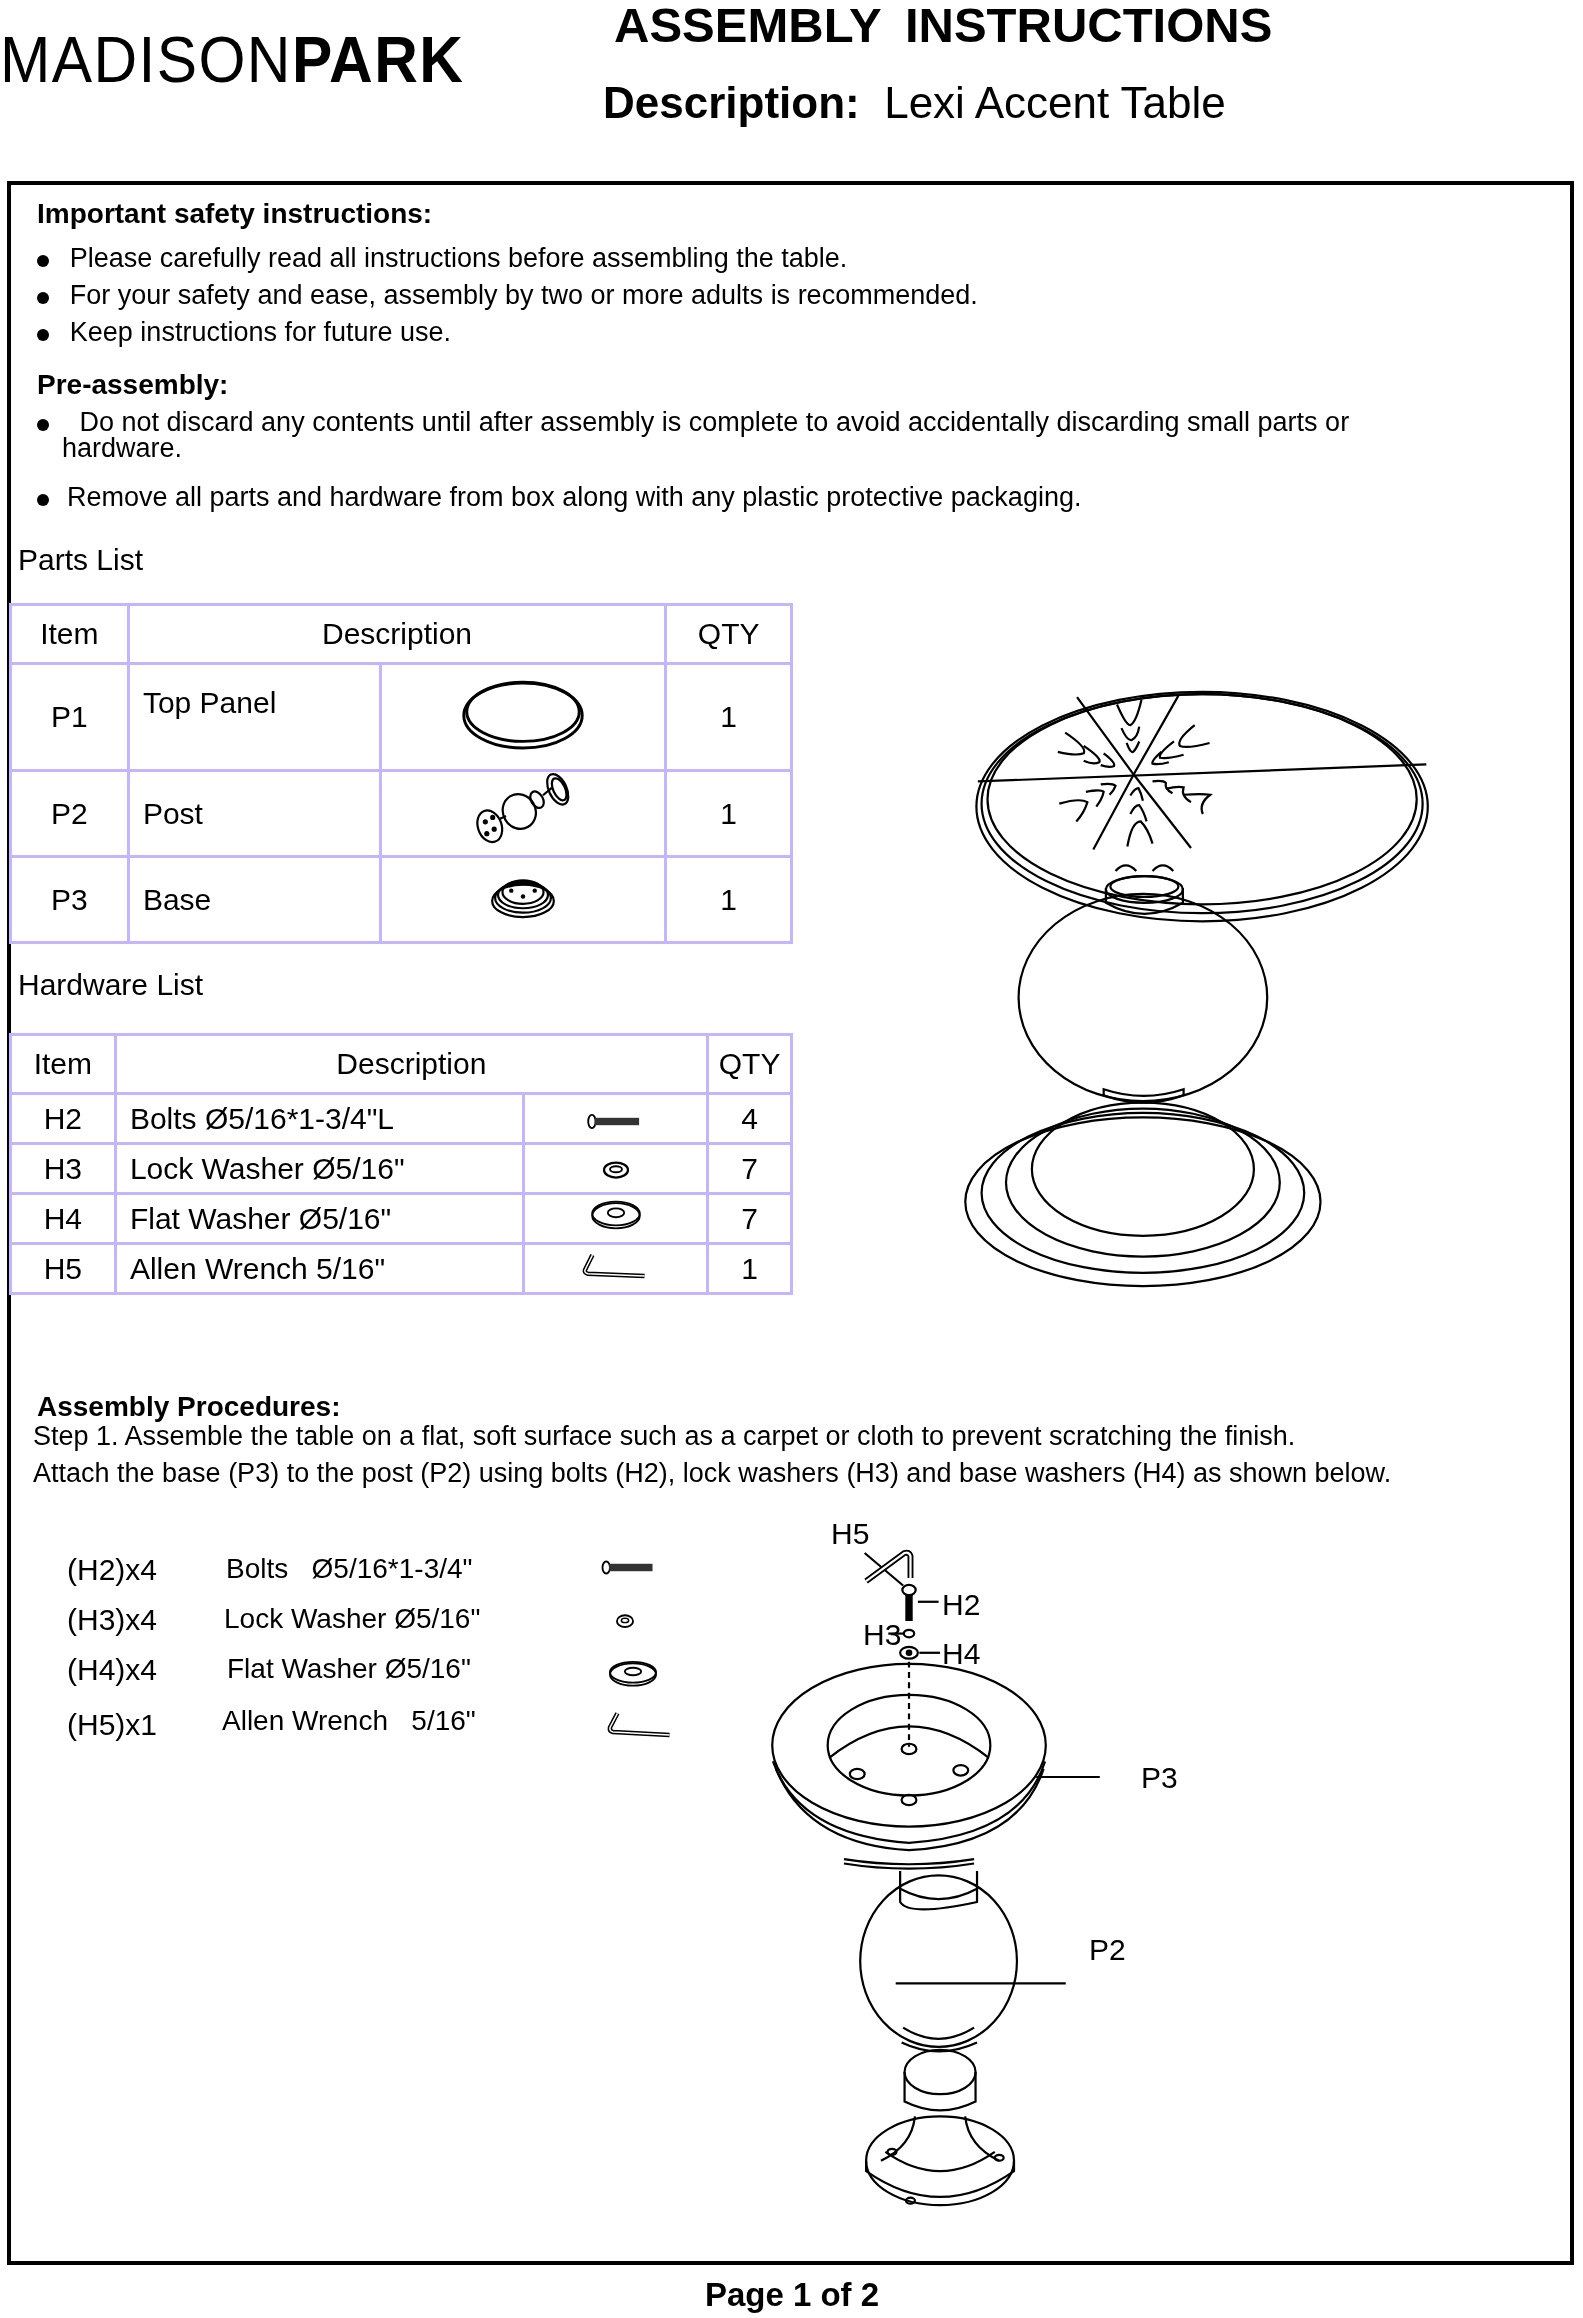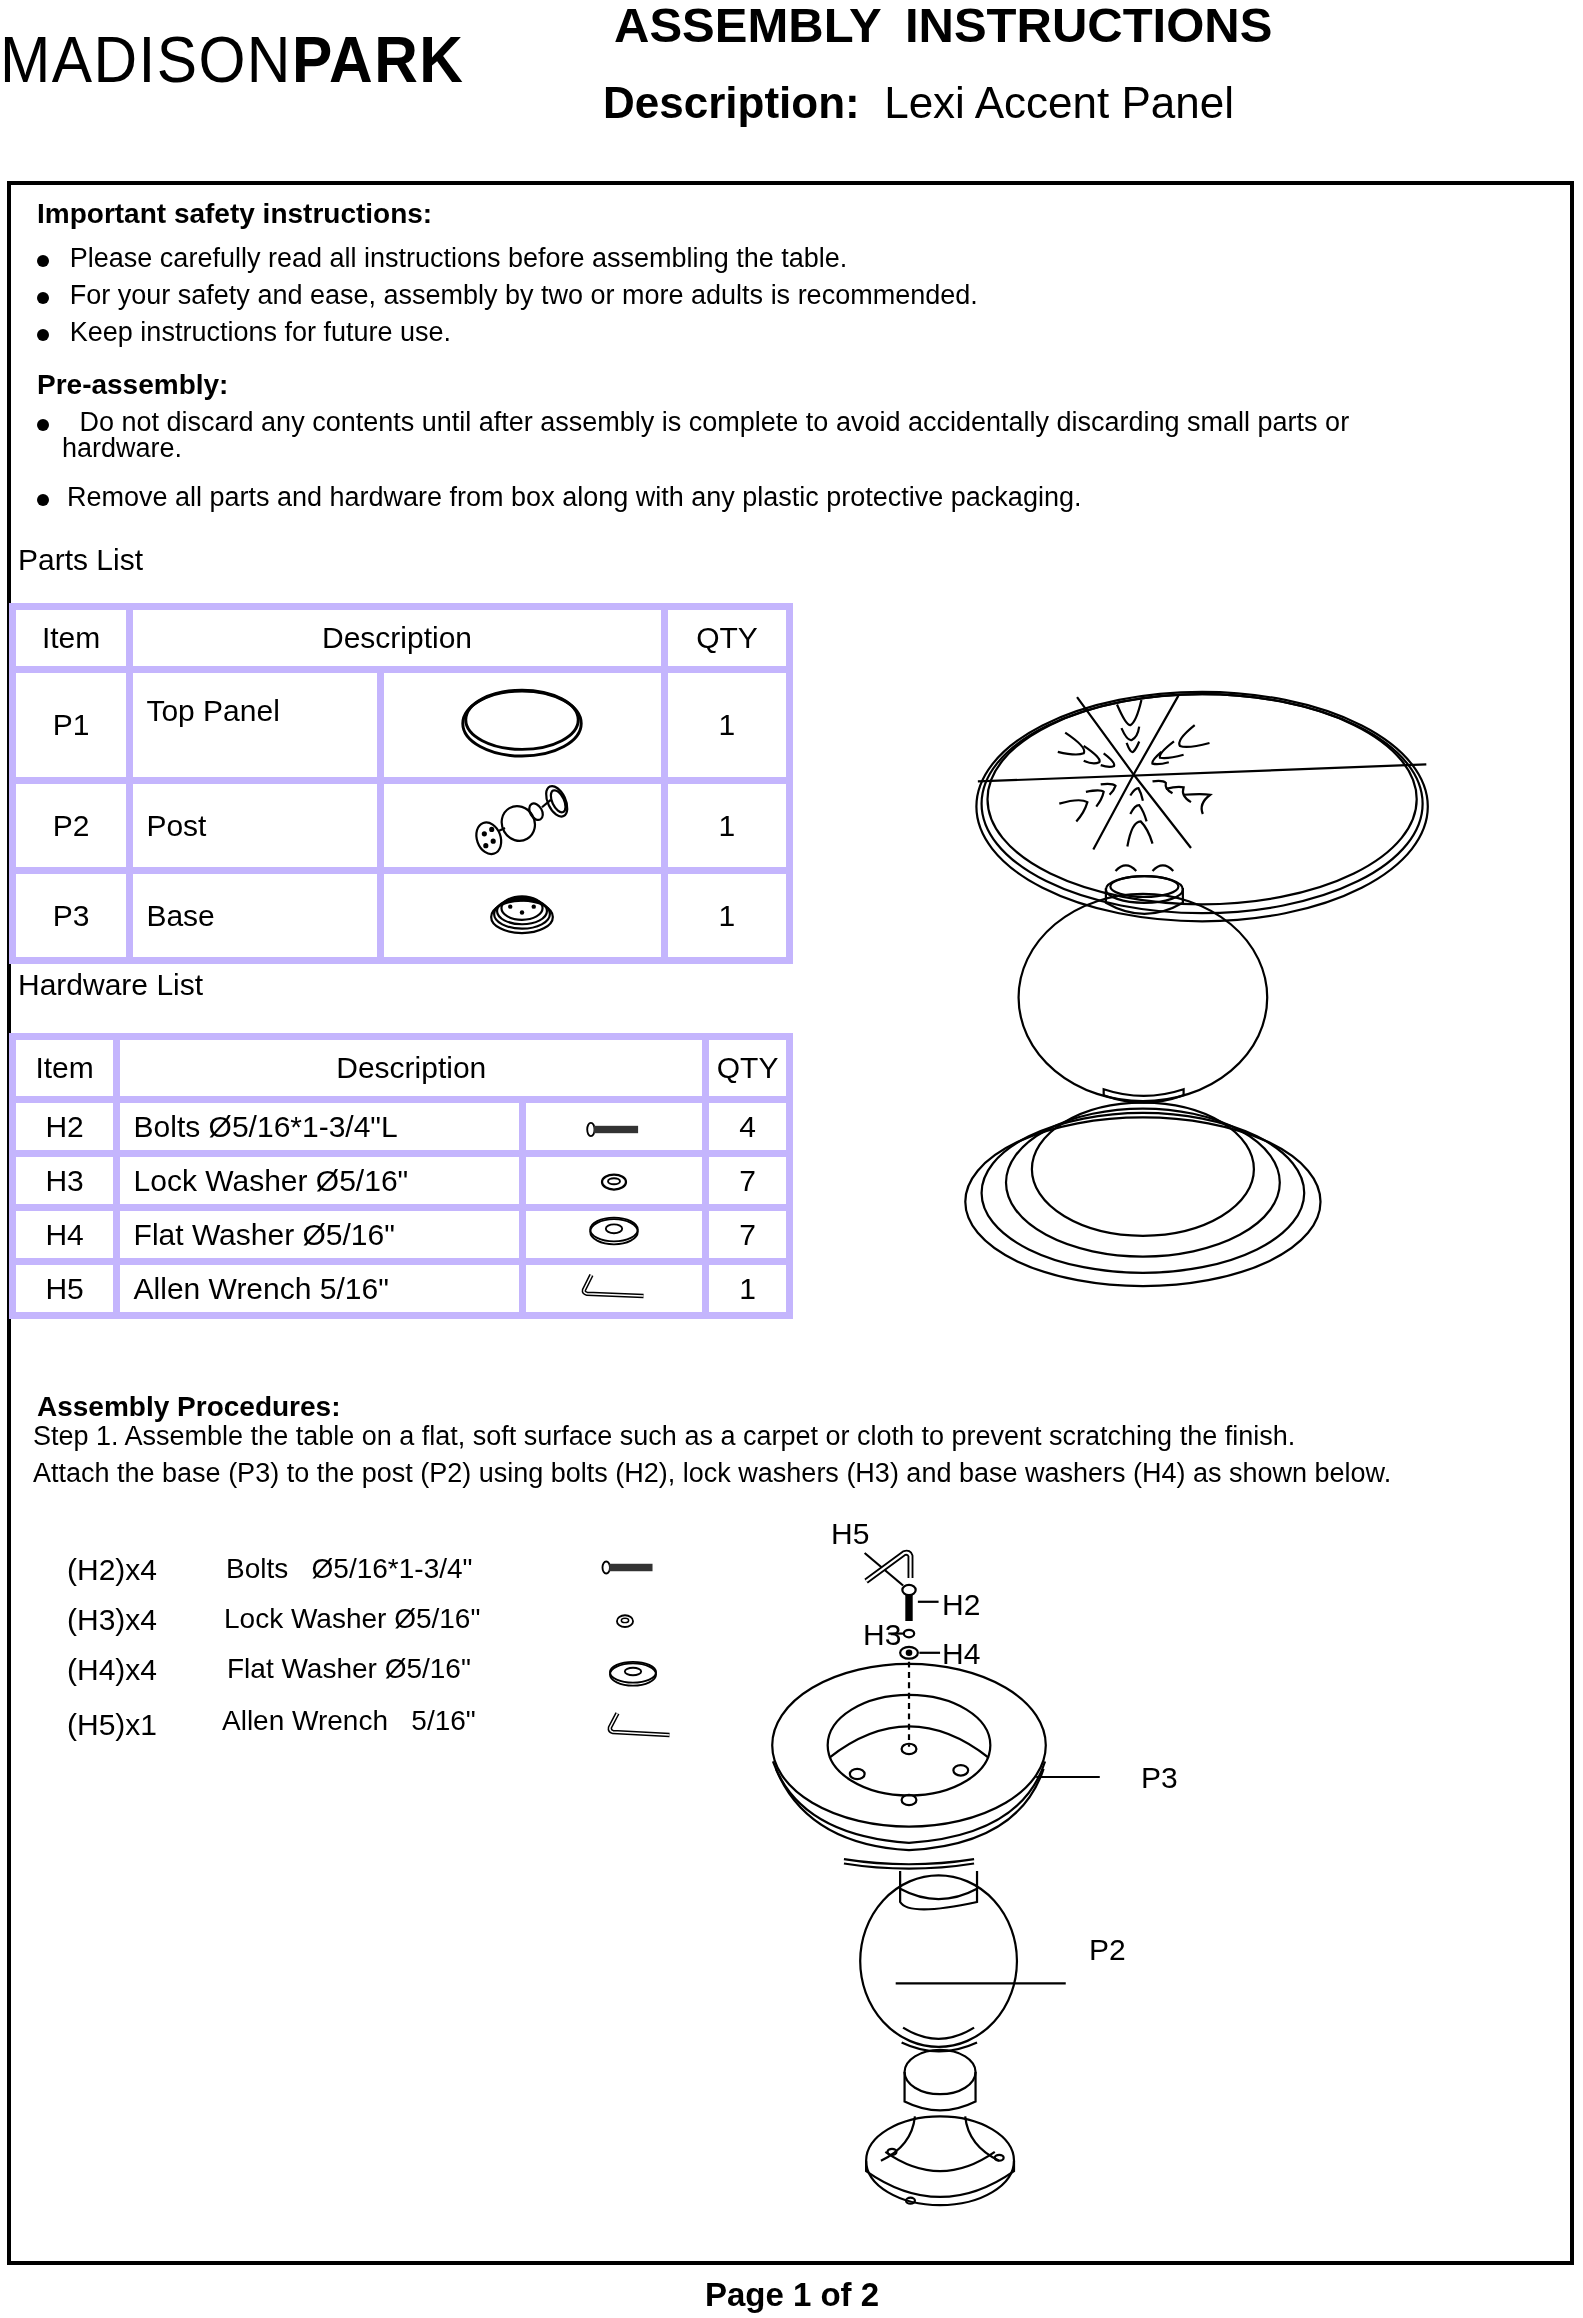--- a/index.html
+++ b/index.html
@@ -12,42 +12,42 @@
   .doc-title { left:614px; top:-3px; font-size:49px; font-weight:700; white-space:nowrap; word-spacing:10.4px; }
   .desc-line { left:603px; top:78px; font-size:44px; white-space:nowrap; }
   .desc-line .lbl { font-weight:700; }
   .frame { left:7.4px; top:181px; width:1559px; height:2076px; border:4.4px solid #000; }
   .h-bold { font-weight:700; font-size:28px; }
   .body-txt { font-size:27px; }
   .bullet { width:12px; height:12px; background:#000; border-radius:50%; display:inline-block; }
   .row { white-space:nowrap; }
   .section-label { font-size:30px; }
   table.grid { border-collapse:collapse; position:absolute; }
-  table.grid td { border:7px solid #c4b5fd; font-size:30px; padding:0; }
+  table.grid td { border:3px solid #c4b5fd; font-size:30px; padding:0; }
   .pt td { height:83px; }
   .pt tr.hd td { height:56px; }
   .ht td { height:47px; }
   .ht tr.hd td { height:56px; }
   .c { text-align:center; }
   .l { text-align:left; padding-left:13.3px !important; }
   .step-txt { font-size:27px; white-space:nowrap; }
   .hw-row { font-size:30px; white-space:nowrap; }
   .diag-label { font-size:30px; }
   .footer { left:0; width:1584px; top:2276px; text-align:center; font-size:33px; font-weight:700; }
   svg { overflow:visible; }
 </style>
 </head>
 <body>
 
 <div class="abs logo">
   <span class="light">MADISON</span><span class="bold">PARK</span>
 </div>
 <div class="abs doc-title">ASSEMBLY  INSTRUCTIONS</div>
 <div class="abs desc-line">
-  <span class="lbl">Description:</span>&nbsp;&nbsp;<span>Lexi Accent Panel</span>
+  <span class="lbl">Description:</span>&nbsp;&nbsp;<span>Lexi Accent Table</span>
 </div>
 
 <div class="abs frame"></div>
 
 <div class="abs h-bold" style="left:37px;top:198px;">Important safety instructions:</div>
 <div class="abs body-txt row" style="left:37px;top:243px;">
   <span class="bullet"></span>
   <span style="margin-left:13.3px">Please carefully read all instructions before assembling the table.</span>
 </div>
 <div class="abs body-txt row" style="left:37px;top:280px;">

